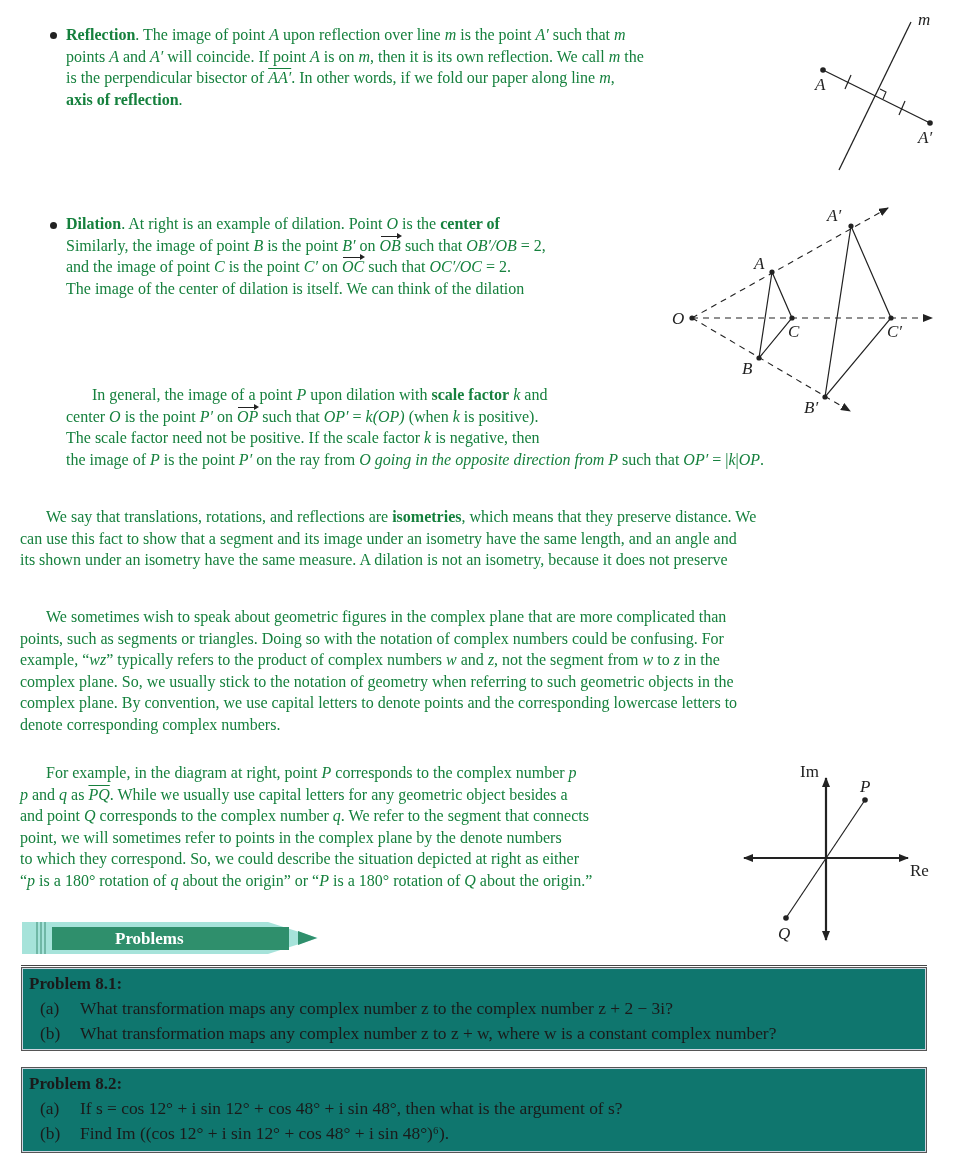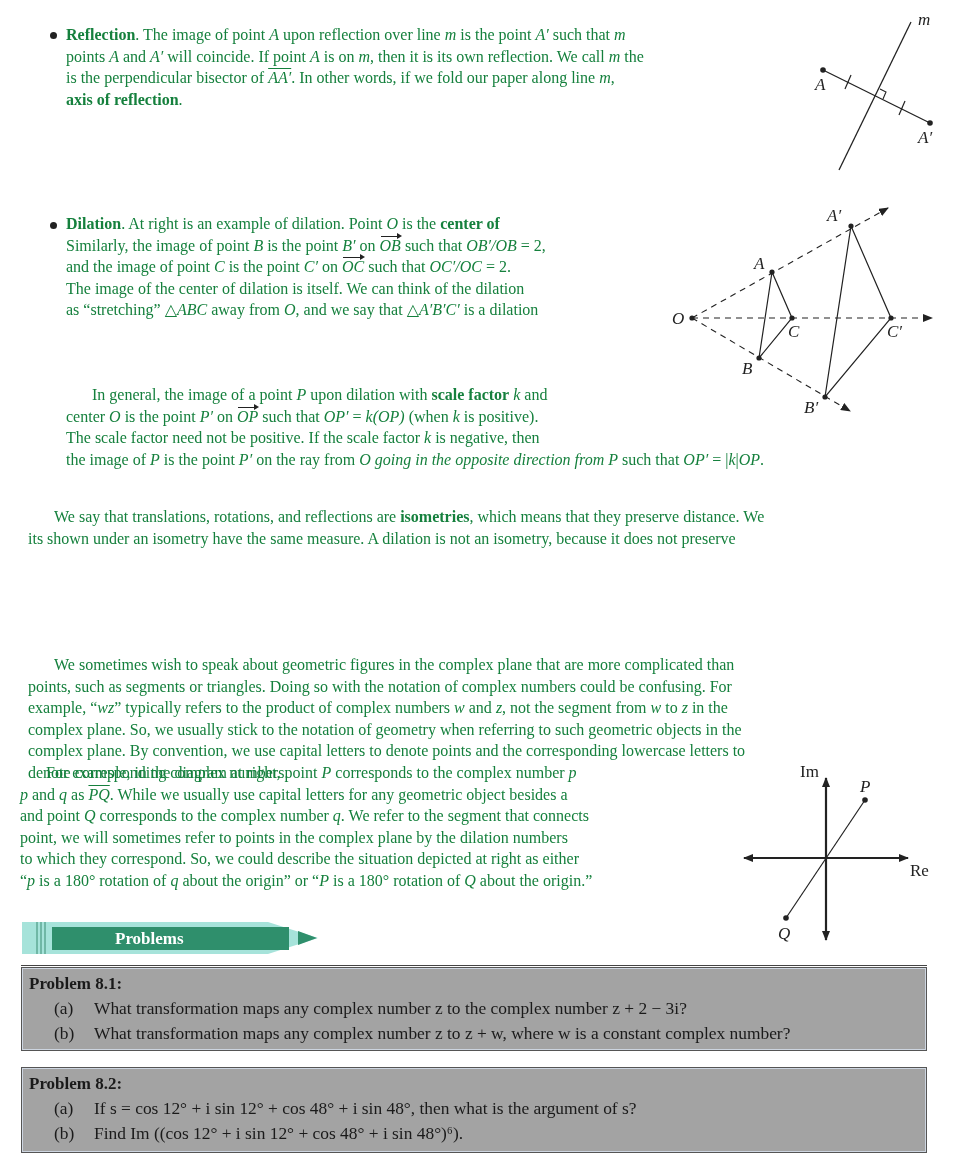--- a/index.html
+++ b/index.html
@@ -17,25 +17,25 @@
   .vec { position:relative; display:inline-block; }
   .vec::before { content:""; position:absolute; left:1px; right:1px; top:1px; border-top:1px solid #222; }
   .vec::after { content:""; position:absolute; right:-1px; top:-2px; width:0; height:0;
     border-left:5px solid #222; border-top:3px solid transparent; border-bottom:3px solid transparent; }
   .line { display:block; white-space:nowrap; }
   .indent { text-indent:26px; }
   svg text { font-family:"Liberation Serif", serif; font-style:italic; font-size:17px; fill:#222; }
   svg text.up { font-style:normal; }
   .banner { position:absolute; left:20px; top:920px; width:300px; height:36px; }
   .problem-box {
-    position:absolute; left:21px; width:904px; background:#a3a3a3;
+    position:absolute; left:21px; width:904px; background:#0f766e;
     border:1.5px solid #555; box-shadow:inset 0 0 0 1px #cdd5e0;
   }
   .problem-title { font-family:"Liberation Serif", serif; font-weight:bold; font-size:17px; margin:6px 0 0 7px; }
-  .problem-part { font-family:"Liberation Serif", serif; font-size:17.4px; line-height:21px; margin:4px 0 0 32px; white-space:nowrap; }
+  .problem-part { font-family:"Liberation Serif", serif; font-size:17.4px; line-height:21px; margin:4px 0 0 18px; white-space:nowrap; }
   .problem-part .lab { display:inline-block; width:40px; }
   .rule { position:absolute; left:21px; width:906px; height:1px; background:#444; }
 </style>
 </head>
 <body>
 
 <div class="bullet" style="left:50px;top:32px;"></div>
 <div class="para txt" style="left:66px;top:24px;width:724px;">
   <span class="line"><b>Reflection</b><span>. The image of point </span><i>A</i><span> upon reflection over line </span><i>m</i><span> is the point </span><i>A′</i><span> such that </span><i>m</i></span>
   <span class="line"><span>points </span><i>A</i><span> and </span><i>A′</i><span> will coincide. If point </span><i>A</i><span> is on </span><i>m</i><span>, then it is its own reflection. We call </span><i>m</i><span> the</span></span>
@@ -55,21 +55,20 @@
   <text x="25" y="90">A</text>
   <text x="128" y="143">A′</text>
 </svg>
 
 <div class="bullet" style="left:50px;top:222px;"></div>
 <div class="para txt" style="left:66px;top:213px;width:590px;">
   <span class="line"><b>Dilation</b><span>. At right is an example of dilation. Point </span><i>O</i><span> is the </span><b>center of</b></span>
   <span class="line"><span>Similarly, the image of point </span><i>B</i><span> is the point </span><i>B′</i><span> on </span><i class="vec">OB</i><span> such that </span><i>OB′/OB</i><span> = 2,</span></span>
   <span class="line"><span>and the image of point </span><i>C</i><span> is the point </span><i>C′</i><span> on </span><i class="vec">OC</i><span> such that </span><i>OC′/OC</i><span> = 2.</span></span>
   <span class="line">The image of the center of dilation is itself. We can think of the dilation</span>
-  <span class="line"><span>as “stretching” △</span><i>ABC</i><span> away from </span><i>O</i><span>, and we say that △</span><i>A′B′C′</i><span> is a dilation</span></span>
 </div>
 
 <svg class="abs" style="left:660px;top:195px;" width="300" height="230" viewBox="0 0 300 230">
   <defs>
     <marker id="arr" markerWidth="10" markerHeight="8" refX="9" refY="4" orient="auto" markerUnits="userSpaceOnUse">
       <path d="M0,0 L10,4 L0,8 z" fill="#222"></path>
     </marker>
   </defs>
   <line x1="32" y1="123" x2="228" y2="13" stroke="#222" stroke-width="1.1" stroke-dasharray="6,5" marker-end="url(#arr)"></line>
   <line x1="32" y1="123" x2="272" y2="123" stroke="#222" stroke-width="1.1" stroke-dasharray="6,5" marker-end="url(#arr)"></line>
@@ -92,39 +91,40 @@
   <text x="227" y="142">C′</text>
 </svg>
 
 <div class="para txt" style="left:66px;top:384px;width:880px;">
   <span class="line indent" style="text-indent:26px;"><span>In general, the image of a point </span><i>P</i><span> upon dilation with </span><b>scale factor</b> <i>k</i><span> and</span></span>
   <span class="line"><span>center </span><i>O</i><span> is the point </span><i>P′</i><span> on </span><i class="vec">OP</i><span> such that </span><i>OP′</i><span> = </span><i>k(OP)</i><span> (when </span><i>k</i><span> is positive).</span></span>
   <span class="line"><span>The scale factor need not be positive. If the scale factor </span><i>k</i><span> is negative, then</span></span>
   <span class="line"><span>the image of </span><i>P</i><span> is the point </span><i>P′</i><span> on the ray from </span><i>O</i> <i>going in the opposite direction from P</i><span> such that </span><i>OP′</i><span> = |</span><i>k</i><span>|</span><i>OP</i><span>.</span></span>
 </div>
 
-<div class="para txt" style="left:28px;top:506px;width:912px;">
+<div class="para txt" style="left:20px;top:506px;width:912px;">
   <span class="line" style="text-indent:26px;"><span>We say that translations, rotations, and reflections are </span><b>isometries</b><span>, which means that they preserve distance. We</span></span>
+  <span class="line">can use this fact to show that a segment and its image under an isometry have the same length, and an angle and</span>
   <span class="line">its shown under an isometry have the same measure. A dilation is not an isometry, because it does not preserve</span>
 </div>
 
-<div class="para txt" style="left:28px;top:606px;width:912px;margin-top:48px;">
+<div class="para txt" style="left:20px;top:606px;width:912px;">
   <span class="line" style="text-indent:26px;">We sometimes wish to speak about geometric figures in the complex plane that are more complicated than</span>
   <span class="line">points, such as segments or triangles. Doing so with the notation of complex numbers could be confusing. For</span>
   <span class="line"><span>example, “</span><i>wz</i><span>” typically refers to the product of complex numbers </span><i>w</i><span> and </span><i>z</i><span>, not the segment from </span><i>w</i><span> to </span><i>z</i><span> in the</span></span>
   <span class="line">complex plane. So, we usually stick to the notation of geometry when referring to such geometric objects in the</span>
   <span class="line">complex plane. By convention, we use capital letters to denote points and the corresponding lowercase letters to</span>
   <span class="line">denote corresponding complex numbers.</span>
 </div>
 
 <div class="para txt" style="left:20px;top:762px;width:712px;">
   <span class="line" style="text-indent:26px;"><span>For example, in the diagram at right, point </span><i>P</i><span> corresponds to the complex number </span><i>p</i></span>
   <span class="line"><i>p</i><span> and </span><i>q</i><span> as </span><i class="ovl">PQ</i><span>. While we usually use capital letters for any geometric object besides a</span></span>
   <span class="line"><span>and point </span><i>Q</i><span> corresponds to the complex number </span><i>q</i><span>. We refer to the segment that connects</span></span>
-  <span class="line">point, we will sometimes refer to points in the complex plane by the dilation numbers</span>
+  <span class="line">point, we will sometimes refer to points in the complex plane by the denote numbers</span>
   <span class="line">to which they correspond. So, we could describe the situation depicted at right as either</span>
   <span class="line"><span>“</span><i>p</i><span> is a 180° rotation of </span><i>q</i><span> about the origin” or “</span><i>P</i><span> is a 180° rotation of </span><i>Q</i><span> about the origin.”</span></span>
 </div>
 
 <svg class="abs" style="left:740px;top:750px;" width="220" height="200" viewBox="0 0 220 200">
   <defs>
     <marker id="arr2" markerWidth="10" markerHeight="8" refX="9" refY="4" orient="auto" markerUnits="userSpaceOnUse">
       <path d="M0,0 L10,4 L0,8 z" fill="#222"></path>
     </marker>
   </defs>

